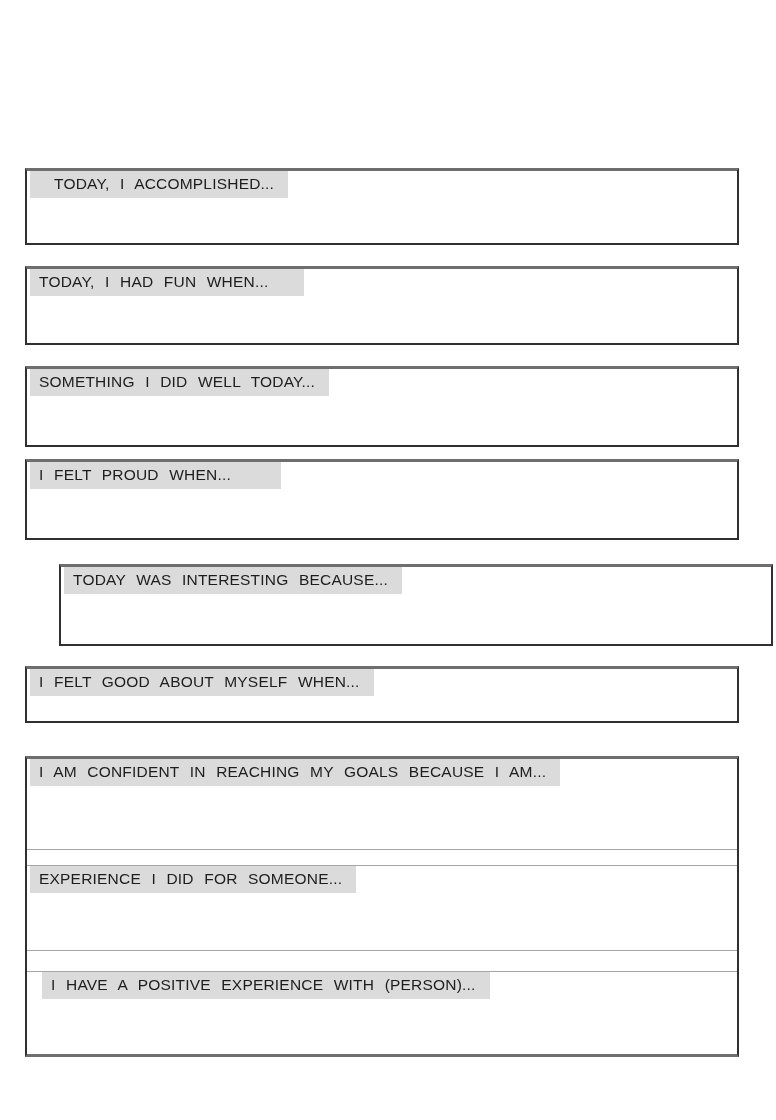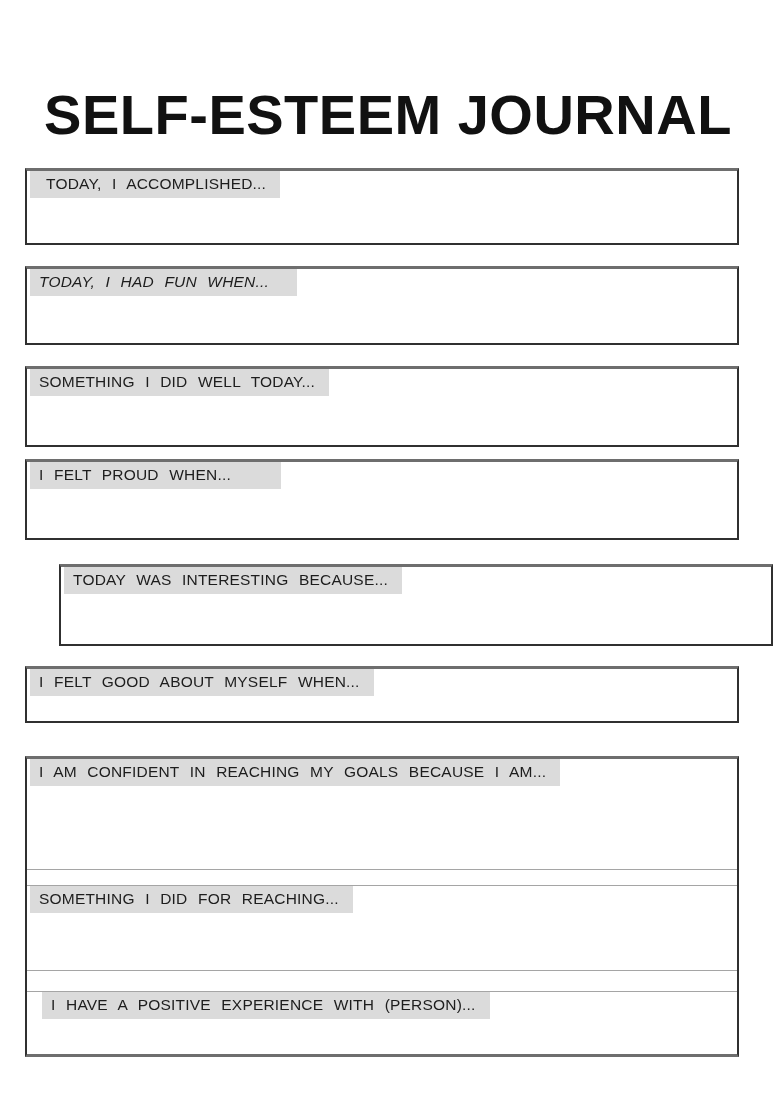--- a/index.html
+++ b/index.html
@@ -62,46 +62,45 @@
     background: #dbdbdb;
     color: #1d1d1d;
     font-family: "Liberation Sans", sans-serif;
     font-size: 15.5px;
     font-weight: 400;
     letter-spacing: 0.2px;
     word-spacing: 6px;
     padding: 4px 14px 5px 9px;
     white-space: nowrap;
   }
-  .pl-extra { padding-left: 16px; text-align: right; }
-  .pr-28 { padding-right: 28px; font-style: italic; }
+  .pl-extra { padding-left: 24px; text-align: right; }
+  .pr-28 { padding-right: 36px; }
   .pr-50 { padding-right: 50px; }
   .writing-area {
     width: 100%;
   }
   
   .pos-1 { top: 168px; height: 77px; }
   .pos-2 { top: 266px; height: 79px; }
   .pos-3 { top: 366px; height: 81px; }
   .pos-4 { top: 459px; height: 81px; }
   .pos-5 { top: 564px; height: 82px; margin-left: 34px; }
   .pos-6 { top: 666px; height: 57px; }
   .pos-lower { top: 756px; height: 301px; }
-  .row-7 { height: 111px; }
+  .row-7 { height: 91px; }
   .spacer-1 { height: 16px; }
   .row-8 { height: 85px; }
   .spacer-2 { height: 21px; }
   .row-9 { height: 80px; padding-left: 12px; }
 </style>
 </head>
 <body>
 
 <div class="page">
 
-  <h1 class="title">SELF-ESTEEM JOURNAL</h1>
 
   <div class="entry-box pos-1">
     <span class="prompt-label pl-extra">TODAY, I ACCOMPLISHED...</span>
     <div class="writing-area"></div>
   </div>
 
   <div class="entry-box pos-2">
     <span class="prompt-label pr-28">TODAY, I HAD FUN WHEN...</span>
     <div class="writing-area"></div>
   </div>
@@ -129,21 +128,21 @@
   <div class="lower-group pos-lower">
 
     <div class="row row-7 rule-bottom">
       <span class="prompt-label">I AM CONFIDENT IN REACHING MY GOALS BECAUSE I AM...</span>
       <div class="writing-area"></div>
     </div>
 
     <div class="row spacer-1 rule-bottom"></div>
 
     <div class="row row-8 rule-bottom">
-      <span class="prompt-label">SOMETHING I DID FOR REACHING...</span>
+      <span class="prompt-label">EXPERIENCE I DID FOR SOMEONE...</span>
       <div class="writing-area"></div>
     </div>
 
     <div class="row spacer-2 rule-bottom"></div>
 
     <div class="row row-9">
       <span class="prompt-label">I HAVE A POSITIVE EXPERIENCE WITH (PERSON)...</span>
       <div class="writing-area"></div>
     </div>
 

